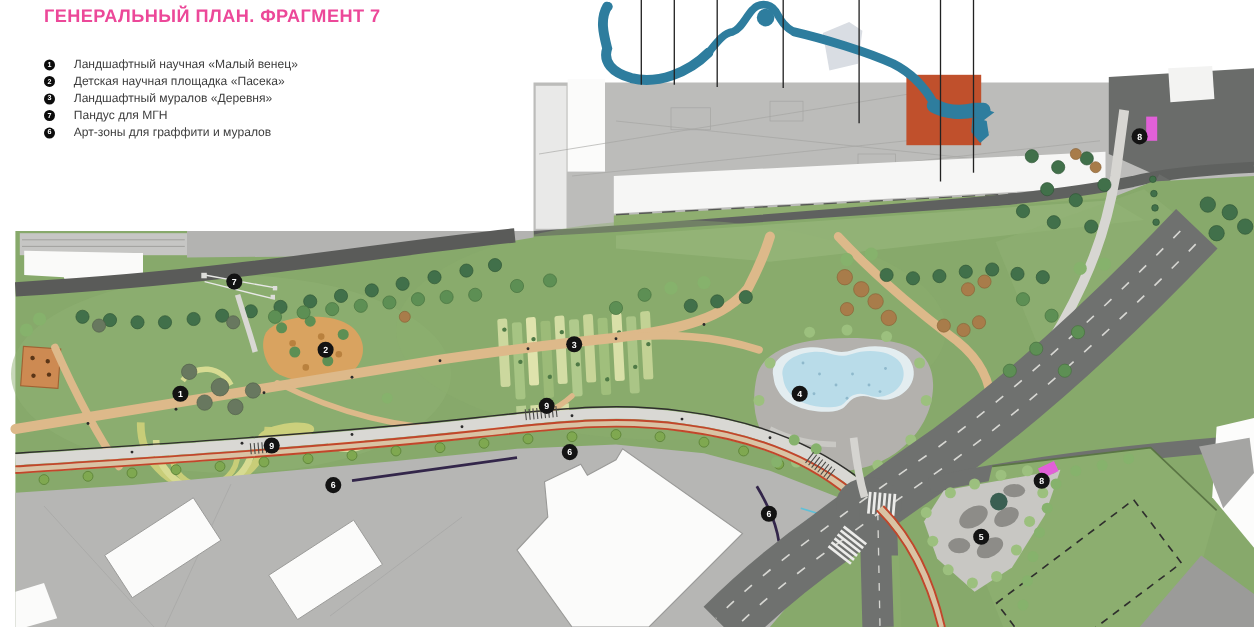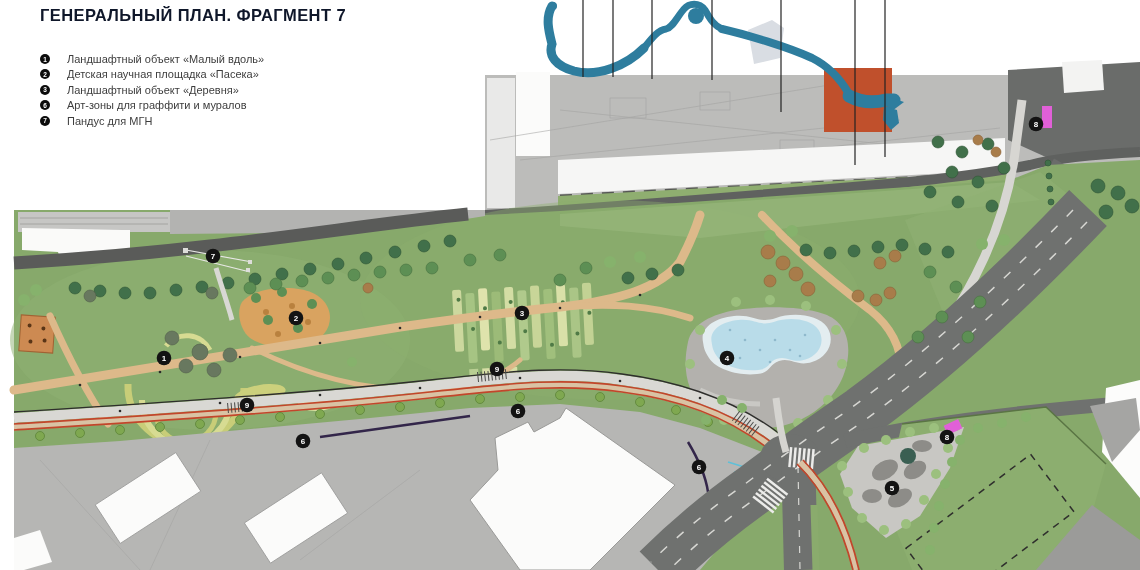--- a/index.html
+++ b/index.html
@@ -1,20 +1,20 @@
 <!DOCTYPE html>
 <html><head>
 <meta charset="utf-8">
 <style>
   html,body{margin:0;padding:0;background:#fff;}
   .page{position:relative;width:1140px;height:570px;background:#ffffff;
         font-family:"Liberation Sans",sans-serif;overflow:hidden;}
   .plan-svg{position:absolute;left:0;top:0;}
   .title{position:absolute;left:40px;top:6px;font-size:16.5px;font-weight:bold;
-         color:#0f172a;letter-spacing:.4px;}
+         color:#ec4899;letter-spacing:.4px;}
   .legend{position:absolute;left:40px;top:53px;}
   .legend-row{display:flex;align-items:flex-start;height:15.4px;}
   .badge{width:10px;height:10px;border-radius:50%;background:#0c0c0c;color:#fff;
          font-size:6.5px;font-weight:bold;display:flex;align-items:center;
          justify-content:center;margin-top:1px;flex:none;}
   .label{margin-left:17px;font-size:11px;color:#3d3d3d;white-space:nowrap;}
 </style>
 </head>
 <body>
 
@@ -532,33 +532,33 @@
           <circle cx="247" cy="405" r="7.3" fill="#131313"></circle>
           <text x="247" y="408" text-anchor="middle" font-size="8" font-weight="bold" fill="#ffffff" font-family="&quot;Liberation Sans&quot;, sans-serif">9</text>
         </g>
       </g>
 </svg>
 
 <div class="title">ГЕНЕРАЛЬНЫЙ ПЛАН. ФРАГМЕНТ 7</div>
 <div class="legend">
       <div class="legend-row">
         <span class="badge">1</span>
-        <span class="label">Ландшафтный объект «Малый вдоль»</span>
+        <span class="label">Ландшафтный научная «Малый венец»</span>
       </div>
       <div class="legend-row">
         <span class="badge">2</span>
         <span class="label">Детская научная площадка «Пасека»</span>
       </div>
       <div class="legend-row">
         <span class="badge">3</span>
-        <span class="label">Ландшафтный объект «Деревня»</span>
+        <span class="label">Ландшафтный муралов «Деревня»</span>
+      </div>
+      <div class="legend-row">
+        <span class="badge">7</span>
+        <span class="label">Пандус для МГН</span>
       </div>
       <div class="legend-row">
         <span class="badge">6</span>
         <span class="label">Арт-зоны для граффити и муралов</span>
       </div>
-      <div class="legend-row">
-        <span class="badge">7</span>
-        <span class="label">Пандус для МГН</span>
-      </div>
     </div>
 
 </div>
 
 </body></html>

